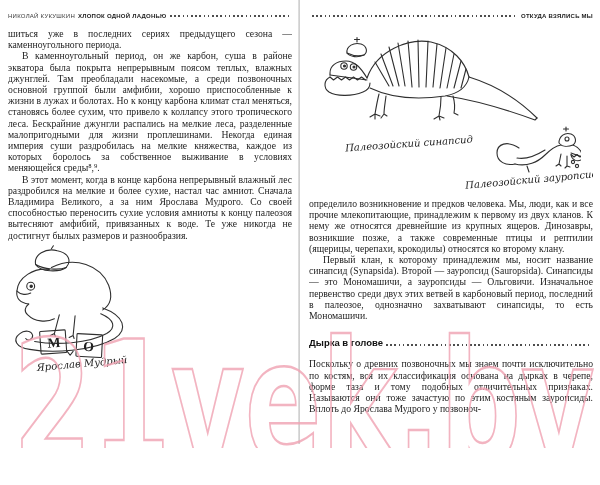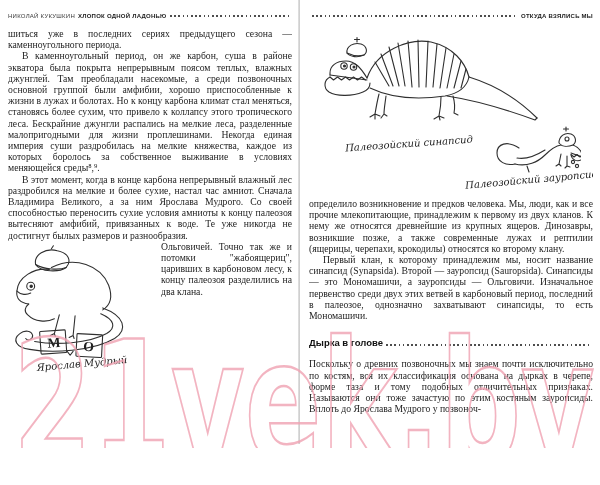--- a/index.html
+++ b/index.html
@@ -93,21 +93,20 @@
             <text x="7" y="17" class="boxletter">М</text>
           </g>
           <g transform="translate(70,90) rotate(3)">
             <rect x="0" y="0" width="26" height="23" rx="1" class="sketch"></rect>
             <text x="7" y="17" class="boxletter">О</text>
           </g>
         </svg>
         <div class="fig-caption">Ярослав Мудрый</div>
       </div>
 
-      <p class="noind">Ольговичей. Точно так же и потомки "жабоящериц", царивших в карбоновом лесу, к концу палеозоя разделились на два клана.</p>
     </div>
   </div>
 
   <div class="page right">
     <div class="running-head">
       <span class="leader"></span>
       <span>ОТКУДА ВЗЯЛИСЬ МЫ</span>
     </div>
 
     <div class="illus-block">
@@ -162,21 +161,21 @@
           <path d="M74,30 L74,40 M74,40 l-2,2 M74,40 l3,1"></path>
           <path d="M34,40 L36,46"></path>
           <circle cx="80" cy="36" r="1.6"></circle>
             <circle cx="84" cy="40" r="1.6"></circle>
         </g>
       </svg>
       <div class="cap cap-saur">Палеозойский зауропсид</div>
     </div>
 
     <div class="body-text">
-      <p class="noind">определило возникновение и предков человека. Мы, люди, как и все прочие млекопитающие, принадлежим к первому из двух кланов. К нему же относятся древнейшие из крупных ящеров. Динозавры, возникшие позже, а также современные лужах и рептилии (ящерицы, черепахи, крокодилы) относятся ко второму клану.</p>
+      <p class="noind">определило возникновение и предков человека. Мы, люди, как и все прочие млекопитающие, принадлежим к первому из двух кланов. К нему же относятся древнейшие из крупных ящеров. Динозавры, возникшие позже, а также современные птицы и рептилии (ящерицы, черепахи, крокодилы) относятся ко второму клану.</p>
       <p>Первый клан, к которому принадлежим мы, носит название синапсид (Synapsida). Второй — зауропсид (Sauropsida). Синапсиды — это Мономашичи, а зауропсиды — Ольговичи. Изначальное первенство среди двух этих ветвей в карбоновый период, последний в палеозое, однозначно захватывают синапсиды, то есть Мономашичи.</p>
       <div class="section-head">
         <span>Дырка в голове</span>
         <span class="leader"></span>
       </div>
       <p class="noind">Поскольку о древних позвоночных мы знаем почти исключительно по костям, вся их классификация основана на дырках в черепе, форме таза и тому подобных отличительных признаках. Называются они тоже зачастую по этим костяным зауропсиды. Вплоть до Ярослава Мудрого у позвоноч-</p>
     </div>
   </div>
 
   <div class="footer fleft">

